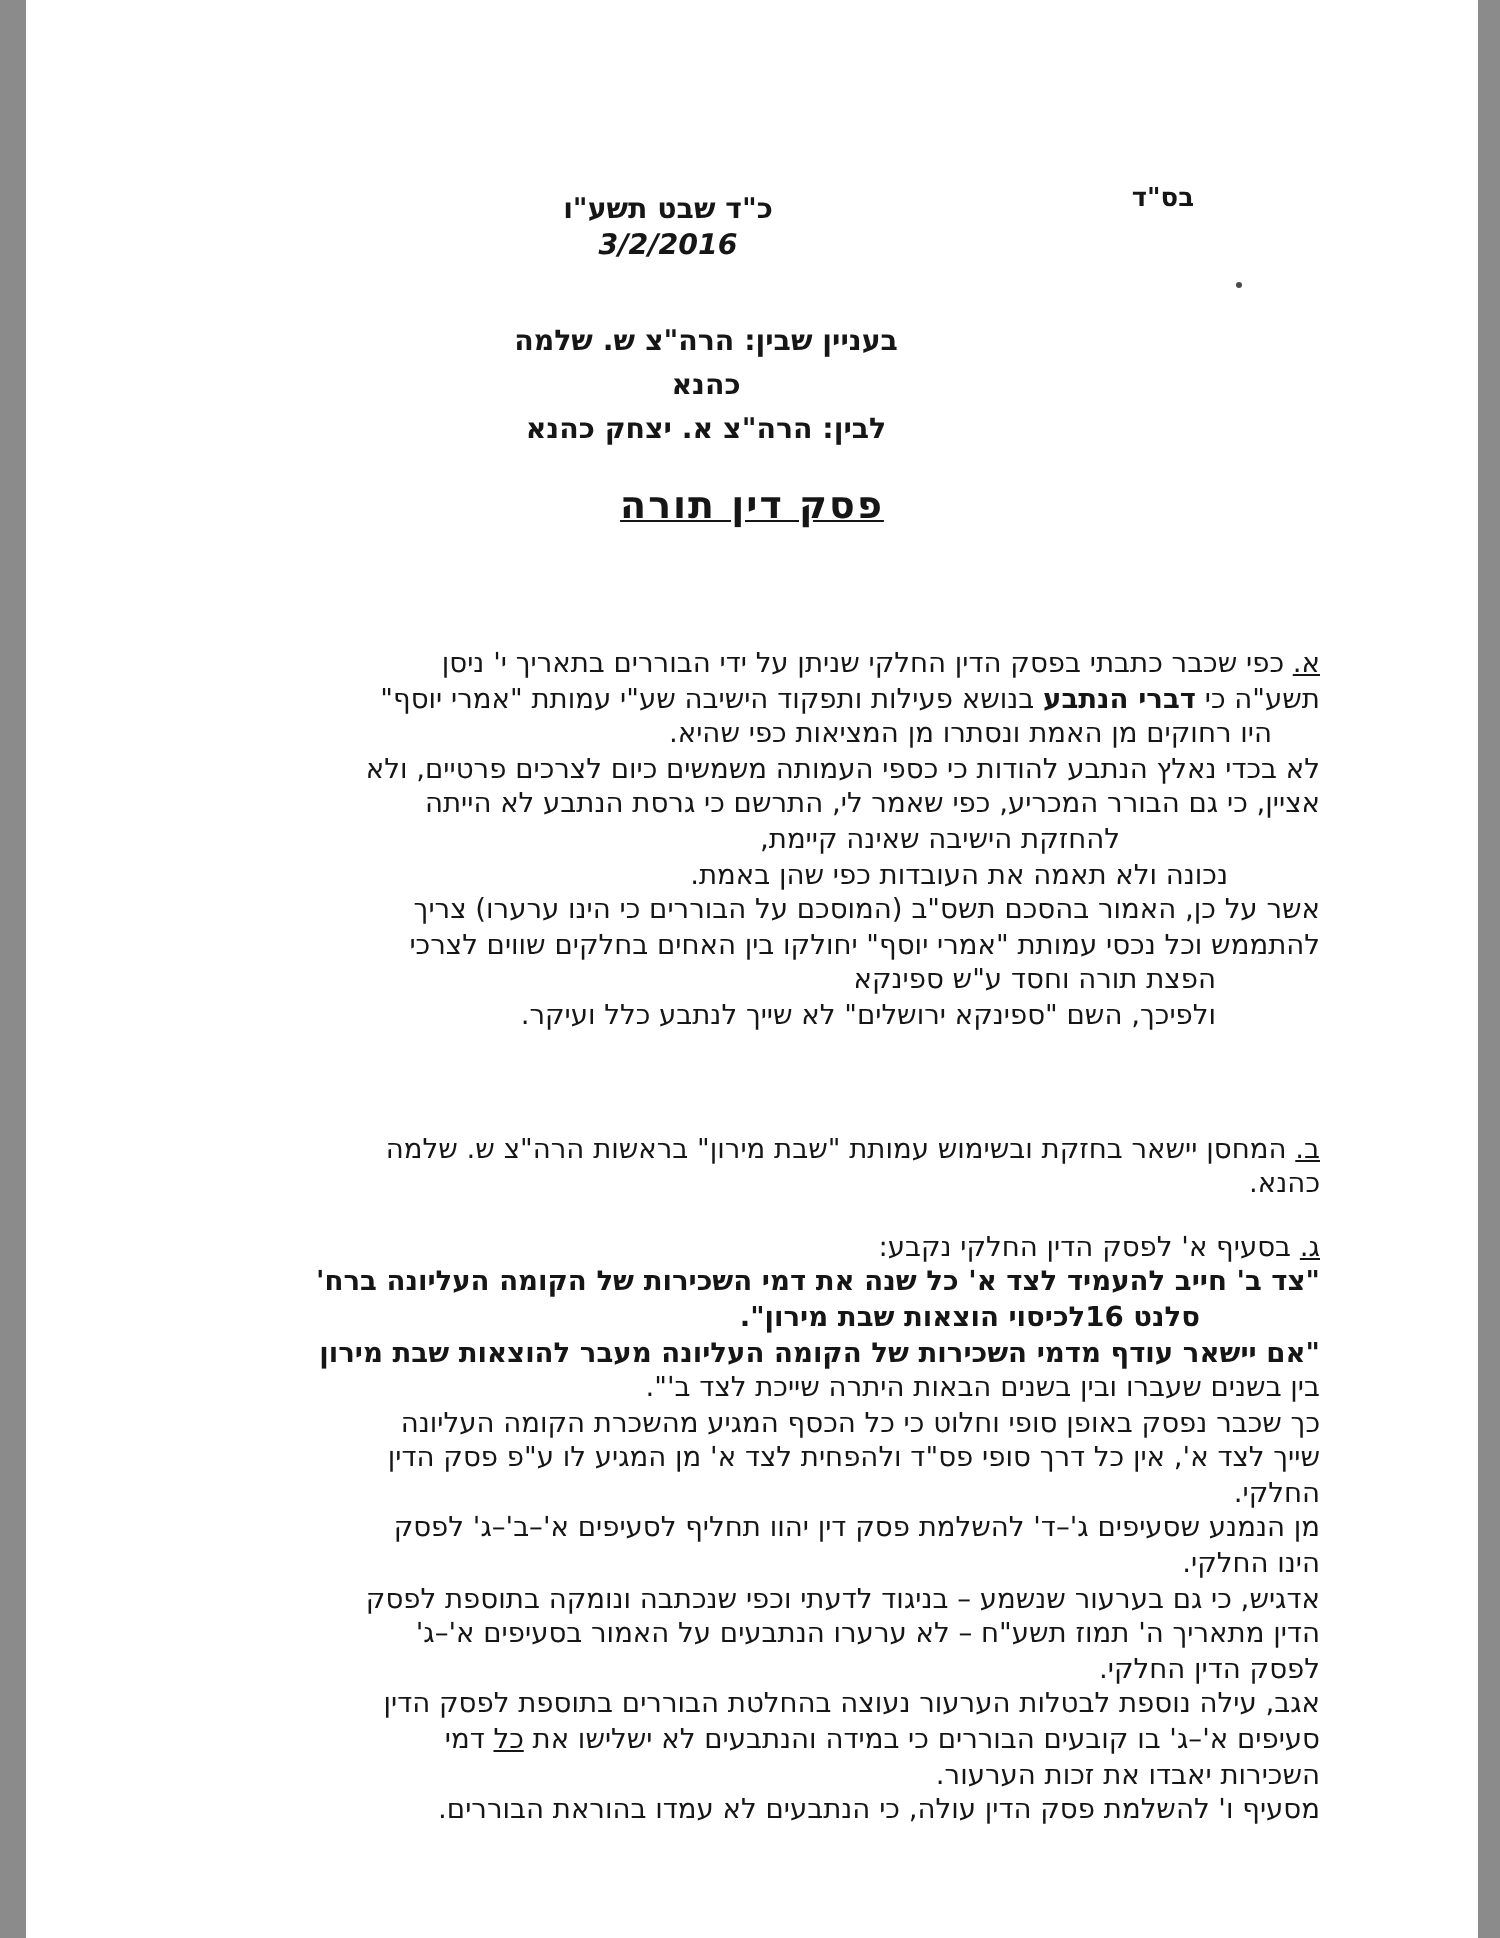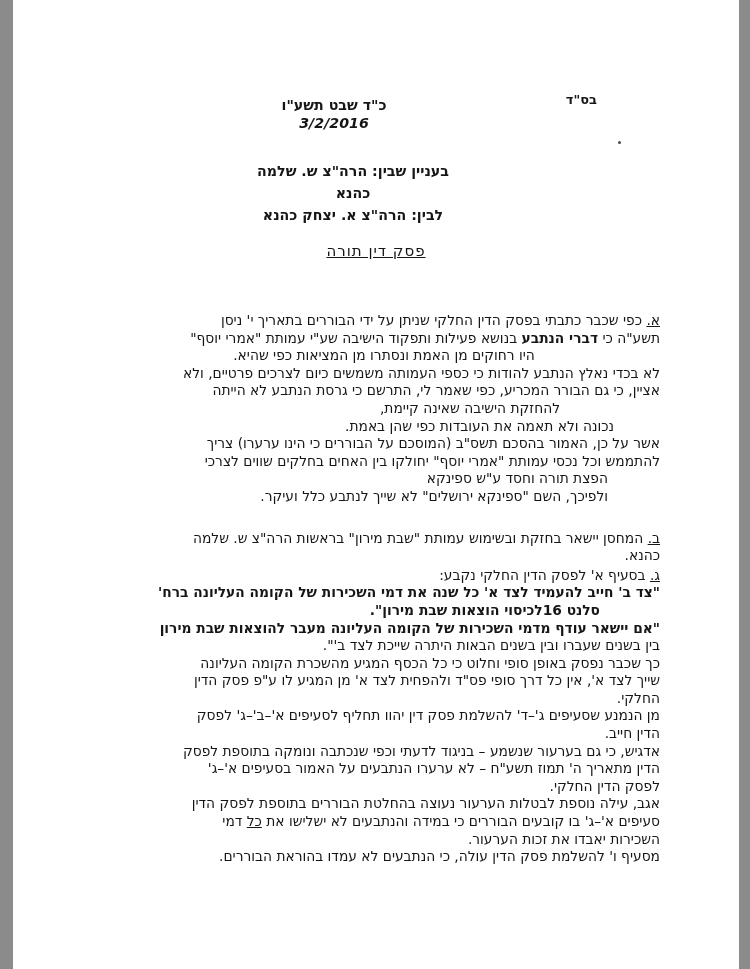--- a/index.html
+++ b/index.html
@@ -11,22 +11,22 @@
   .page{position:absolute;left:13px;right:11px;top:0;bottom:0;direction:rtl;}
   .bsd{position:absolute;top:92px;right:142px;font-size:13px;font-weight:bold;}
   .dateblock{position:absolute;top:96px;right:309px;width:192px;text-align:center;
              font-size:14.2px;line-height:18px;font-weight:bold;}
   .gdate{direction:ltr;font-style:italic;}
   .artifact-dot{position:absolute;top:141px;right:118px;width:3px;height:3px;
                 background:#4a4a4a;border-radius:50%;}
   .parties{position:absolute;top:160px;right:279px;width:214px;text-align:center;
            font-size:14.2px;line-height:22px;font-weight:bold;}
   .title{position:absolute;top:242px;left:0;right:0;text-align:center;
-         font-size:15px;font-weight:normal;text-decoration:underline;letter-spacing:1px;}
-  .bodytext{position:absolute;top:312px;right:79px;width:528px;
+         font-size:19px;font-weight:bold;text-decoration:underline;letter-spacing:1px;}
+  .bodytext{position:absolute;top:324px;right:79px;width:528px;
             font-size:13.8px;line-height:17.6px;text-align:right;}
   .line{white-space:nowrap;}
   .b{font-weight:bold;}
   .u{text-decoration:underline;}
 </style>
 </head>
 <body>
 
 <div class="scan">
   <div class="bar bar-left"></div>
@@ -47,45 +47,45 @@
       <div>בעניין שבין: הרה"צ ש. שלמה כהנא</div>
       <div>לבין: הרה"צ א. יצחק כהנא</div>
     </div>
 
     <div class="title">פסק דין תורה</div>
 
     <div class="bodytext" id="doc-body">
         <div class="para" style="margin-top: 0px;">
           <div class="line"><span class="u">א.</span><span> כפי שכבר כתבתי בפסק הדין החלקי שניתן על ידי הבוררים בתאריך י' ניסן</span></div>
           <div class="line"><span>תשע"ה כי </span><span class="b">דברי הנתבע</span><span> בנושא פעילות ותפקוד הישיבה שע"י עמותת "אמרי יוסף"</span></div>
-          <div class="line" style="padding-right: 24px; text-align: center;"><span>היו רחוקים מן האמת ונסתרו מן המציאות כפי שהיא.</span></div>
+          <div class="line" style="padding-right: 24px;"><span>היו רחוקים מן האמת ונסתרו מן המציאות כפי שהיא.</span></div>
           <div class="line"><span>לא בכדי נאלץ הנתבע להודות כי כספי העמותה משמשים כיום לצרכים פרטיים, ולא</span></div>
           <div class="line"><span>אציין, כי גם הבורר המכריע, כפי שאמר לי, התרשם כי גרסת הנתבע לא הייתה</span></div>
           <div class="line" style="padding-right: 100px;"><span>להחזקת הישיבה שאינה קיימת,</span></div>
           <div class="line" style="padding-right: 46px;"><span>נכונה ולא תאמה את העובדות כפי שהן באמת.</span></div>
           <div class="line"><span>אשר על כן, האמור בהסכם תשס"ב (המוסכם על הבוררים כי הינו ערערו) צריך</span></div>
           <div class="line"><span>להתממש וכל נכסי עמותת "אמרי יוסף" יחולקו בין האחים בחלקים שווים לצרכי</span></div>
           <div class="line" style="padding-right: 52px;"><span>הפצת תורה וחסד ע"ש ספינקא</span></div>
           <div class="line" style="padding-right: 52px;"><span>ולפיכך, השם "ספינקא ירושלים" לא שייך לנתבע כלל ועיקר.</span></div>
         </div>
-        <div class="para" style="margin-top: 24px;">
+        <div class="para" style="margin-top: 49px;">
           <div class="line"><span class="u">ב.</span><span> המחסן יישאר בחזקת ובשימוש עמותת "שבת מירון" בראשות הרה"צ ש. שלמה</span></div>
           <div class="line"><span>כהנא.</span></div>
         </div>
-        <div class="para" style="margin-top: 2px;">
+        <div class="para" style="margin-top: 14px;">
           <div class="line"><span class="u">ג.</span><span> בסעיף א' לפסק הדין החלקי נקבע:</span></div>
           <div class="line"><span class="b">"צד ב' חייב להעמיד לצד א' כל שנה את דמי השכירות של הקומה העליונה ברח'</span></div>
           <div class="line" style="padding-right: 60px;"><span class="b">סלנט 16לכיסוי הוצאות שבת מירון".</span></div>
           <div class="line"><span class="b">"אם יישאר עודף מדמי השכירות של הקומה העליונה מעבר להוצאות שבת מירון</span></div>
           <div class="line"><span>בין בשנים שעברו ובין בשנים הבאות היתרה שייכת לצד ב'".</span></div>
           <div class="line"><span>כך שכבר נפסק באופן סופי וחלוט כי כל הכסף המגיע מהשכרת הקומה העליונה</span></div>
           <div class="line"><span>שייך לצד א', אין כל דרך סופי פס"ד ולהפחית לצד א' מן המגיע לו ע"פ פסק הדין</span></div>
           <div class="line"><span>החלקי.</span></div>
           <div class="line"><span>מן הנמנע שסעיפים ג'–ד' להשלמת פסק דין יהוו תחליף לסעיפים א'–ב'–ג' לפסק</span></div>
-          <div class="line"><span>הדין חייב.</span></div>
+          <div class="line"><span>הינו החלקי.</span></div>
           <div class="line"><span>אדגיש, כי גם בערעור שנשמע – בניגוד לדעתי וכפי שנכתבה ונומקה בתוספת לפסק</span></div>
           <div class="line"><span>הדין מתאריך ה' תמוז תשע"ח – לא ערערו הנתבעים על האמור בסעיפים א'–ג'</span></div>
           <div class="line"><span>לפסק הדין החלקי.</span></div>
           <div class="line"><span>אגב, עילה נוספת לבטלות הערעור נעוצה בהחלטת הבוררים בתוספת לפסק הדין</span></div>
           <div class="line"><span>סעיפים א'–ג' בו קובעים הבוררים כי במידה והנתבעים לא ישלישו את </span><span class="u">כל</span><span> דמי</span></div>
           <div class="line"><span>השכירות יאבדו את זכות הערעור.</span></div>
           <div class="line"><span>מסעיף ו' להשלמת פסק הדין עולה, כי הנתבעים לא עמדו בהוראת הבוררים.</span></div>
         </div>
       </div>
 

